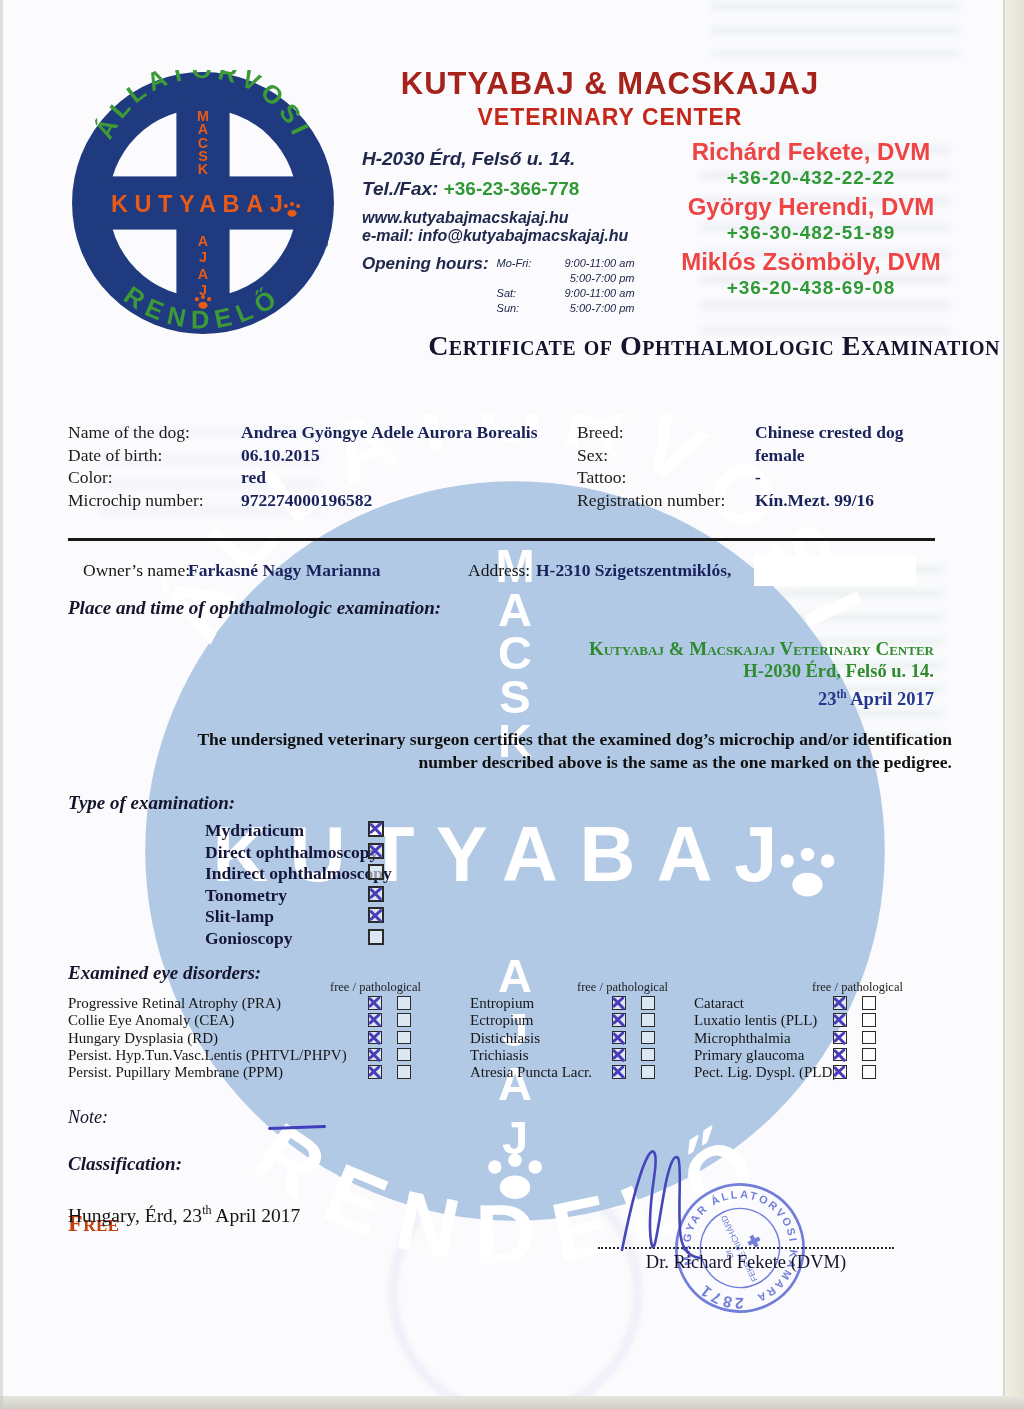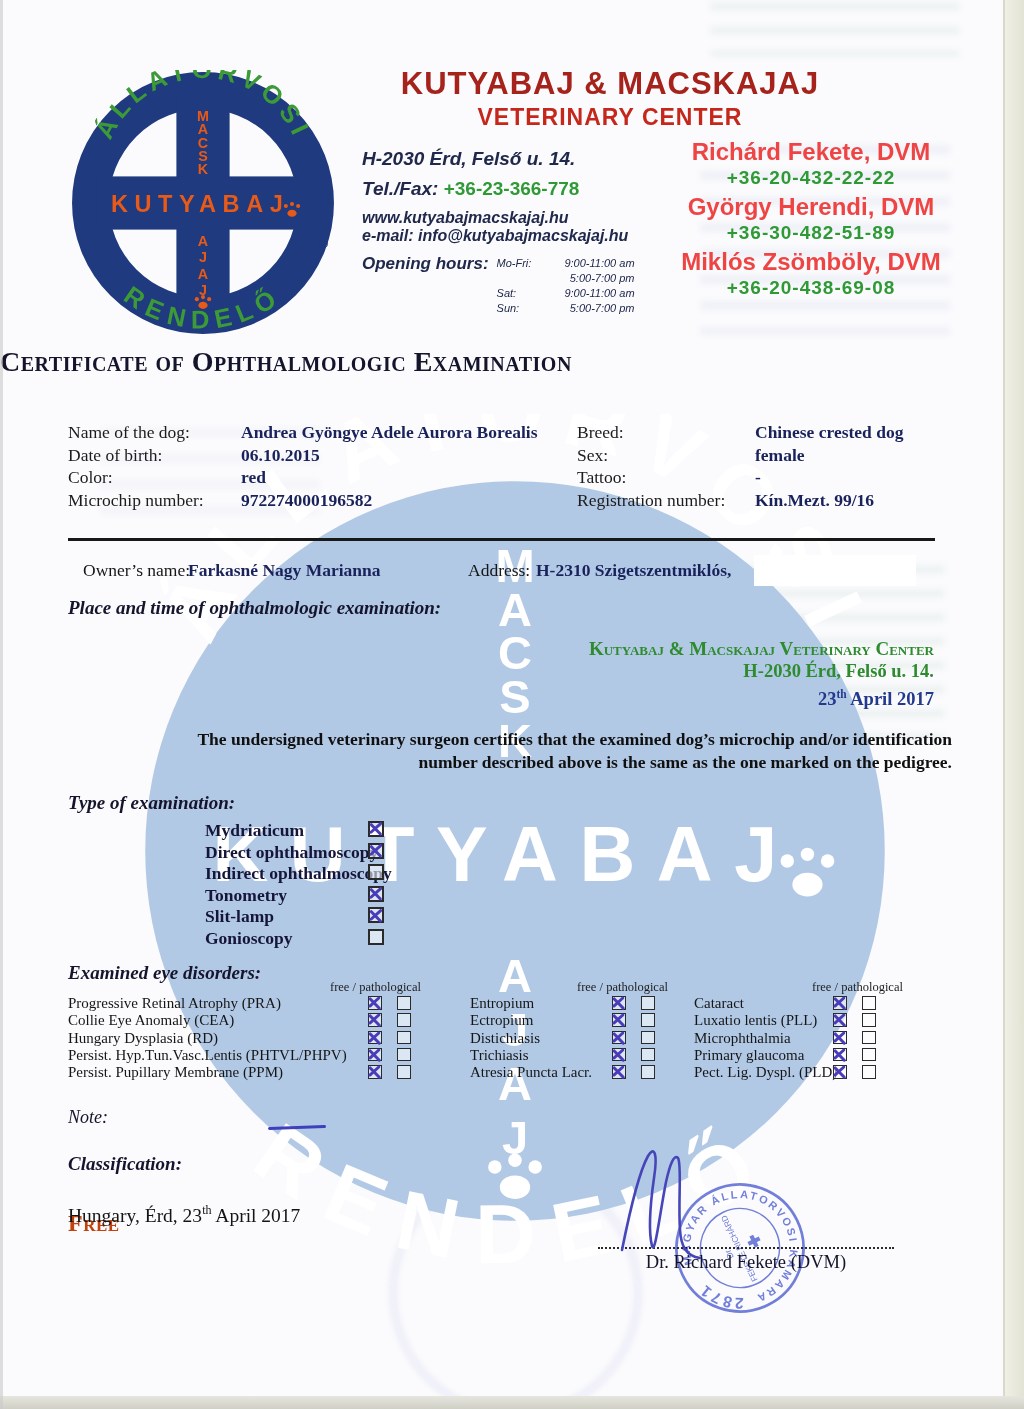--- a/index.html
+++ b/index.html
@@ -41,21 +41,21 @@
   .contact .web{font-size:16px;line-height:18px;}
   .hours{margin-top:9px;font-size:17px;display:flex;}
   .hours-table{font-size:11px;font-weight:normal;margin-left:8px;margin-top:2px;line-height:15px;}
   .hours-row{display:flex;}
   .hours-day{width:46px;}
   .hours-time{width:92px;text-align:right;}
   .doctors{position:absolute;left:658px;top:138px;width:306px;text-align:center;font-family:"Liberation Sans", sans-serif;}
   .doc-name{font-size:24px;font-weight:bold;color:#ef4444;line-height:27px;}
   .doc-phone{font-size:19px;font-weight:bold;color:#2f9a35;letter-spacing:1px;line-height:25px;margin-bottom:3px;}
 
-  .cert-title{position:absolute;left:0;top:346px;width:1000px;text-align:left;
+  .cert-title{position:absolute;left:0;top:330px;width:1000px;text-align:right;
     font-variant:small-caps;font-weight:bold;font-size:28px;color:#14142c;letter-spacing:.5px;}
 
   
   .dog-grid{position:absolute;left:68px;top:421px;width:868px;display:grid;
     grid-template-columns:173px 336px 178px auto;font-size:17.5px;line-height:22.5px;}
   .lbl{color:#1c1c1c;}
   .val{font-weight:bold;color:#19225a;}
 
   .rule{position:absolute;left:68px;top:538px;width:867px;height:3px;background:#181818;}
 

